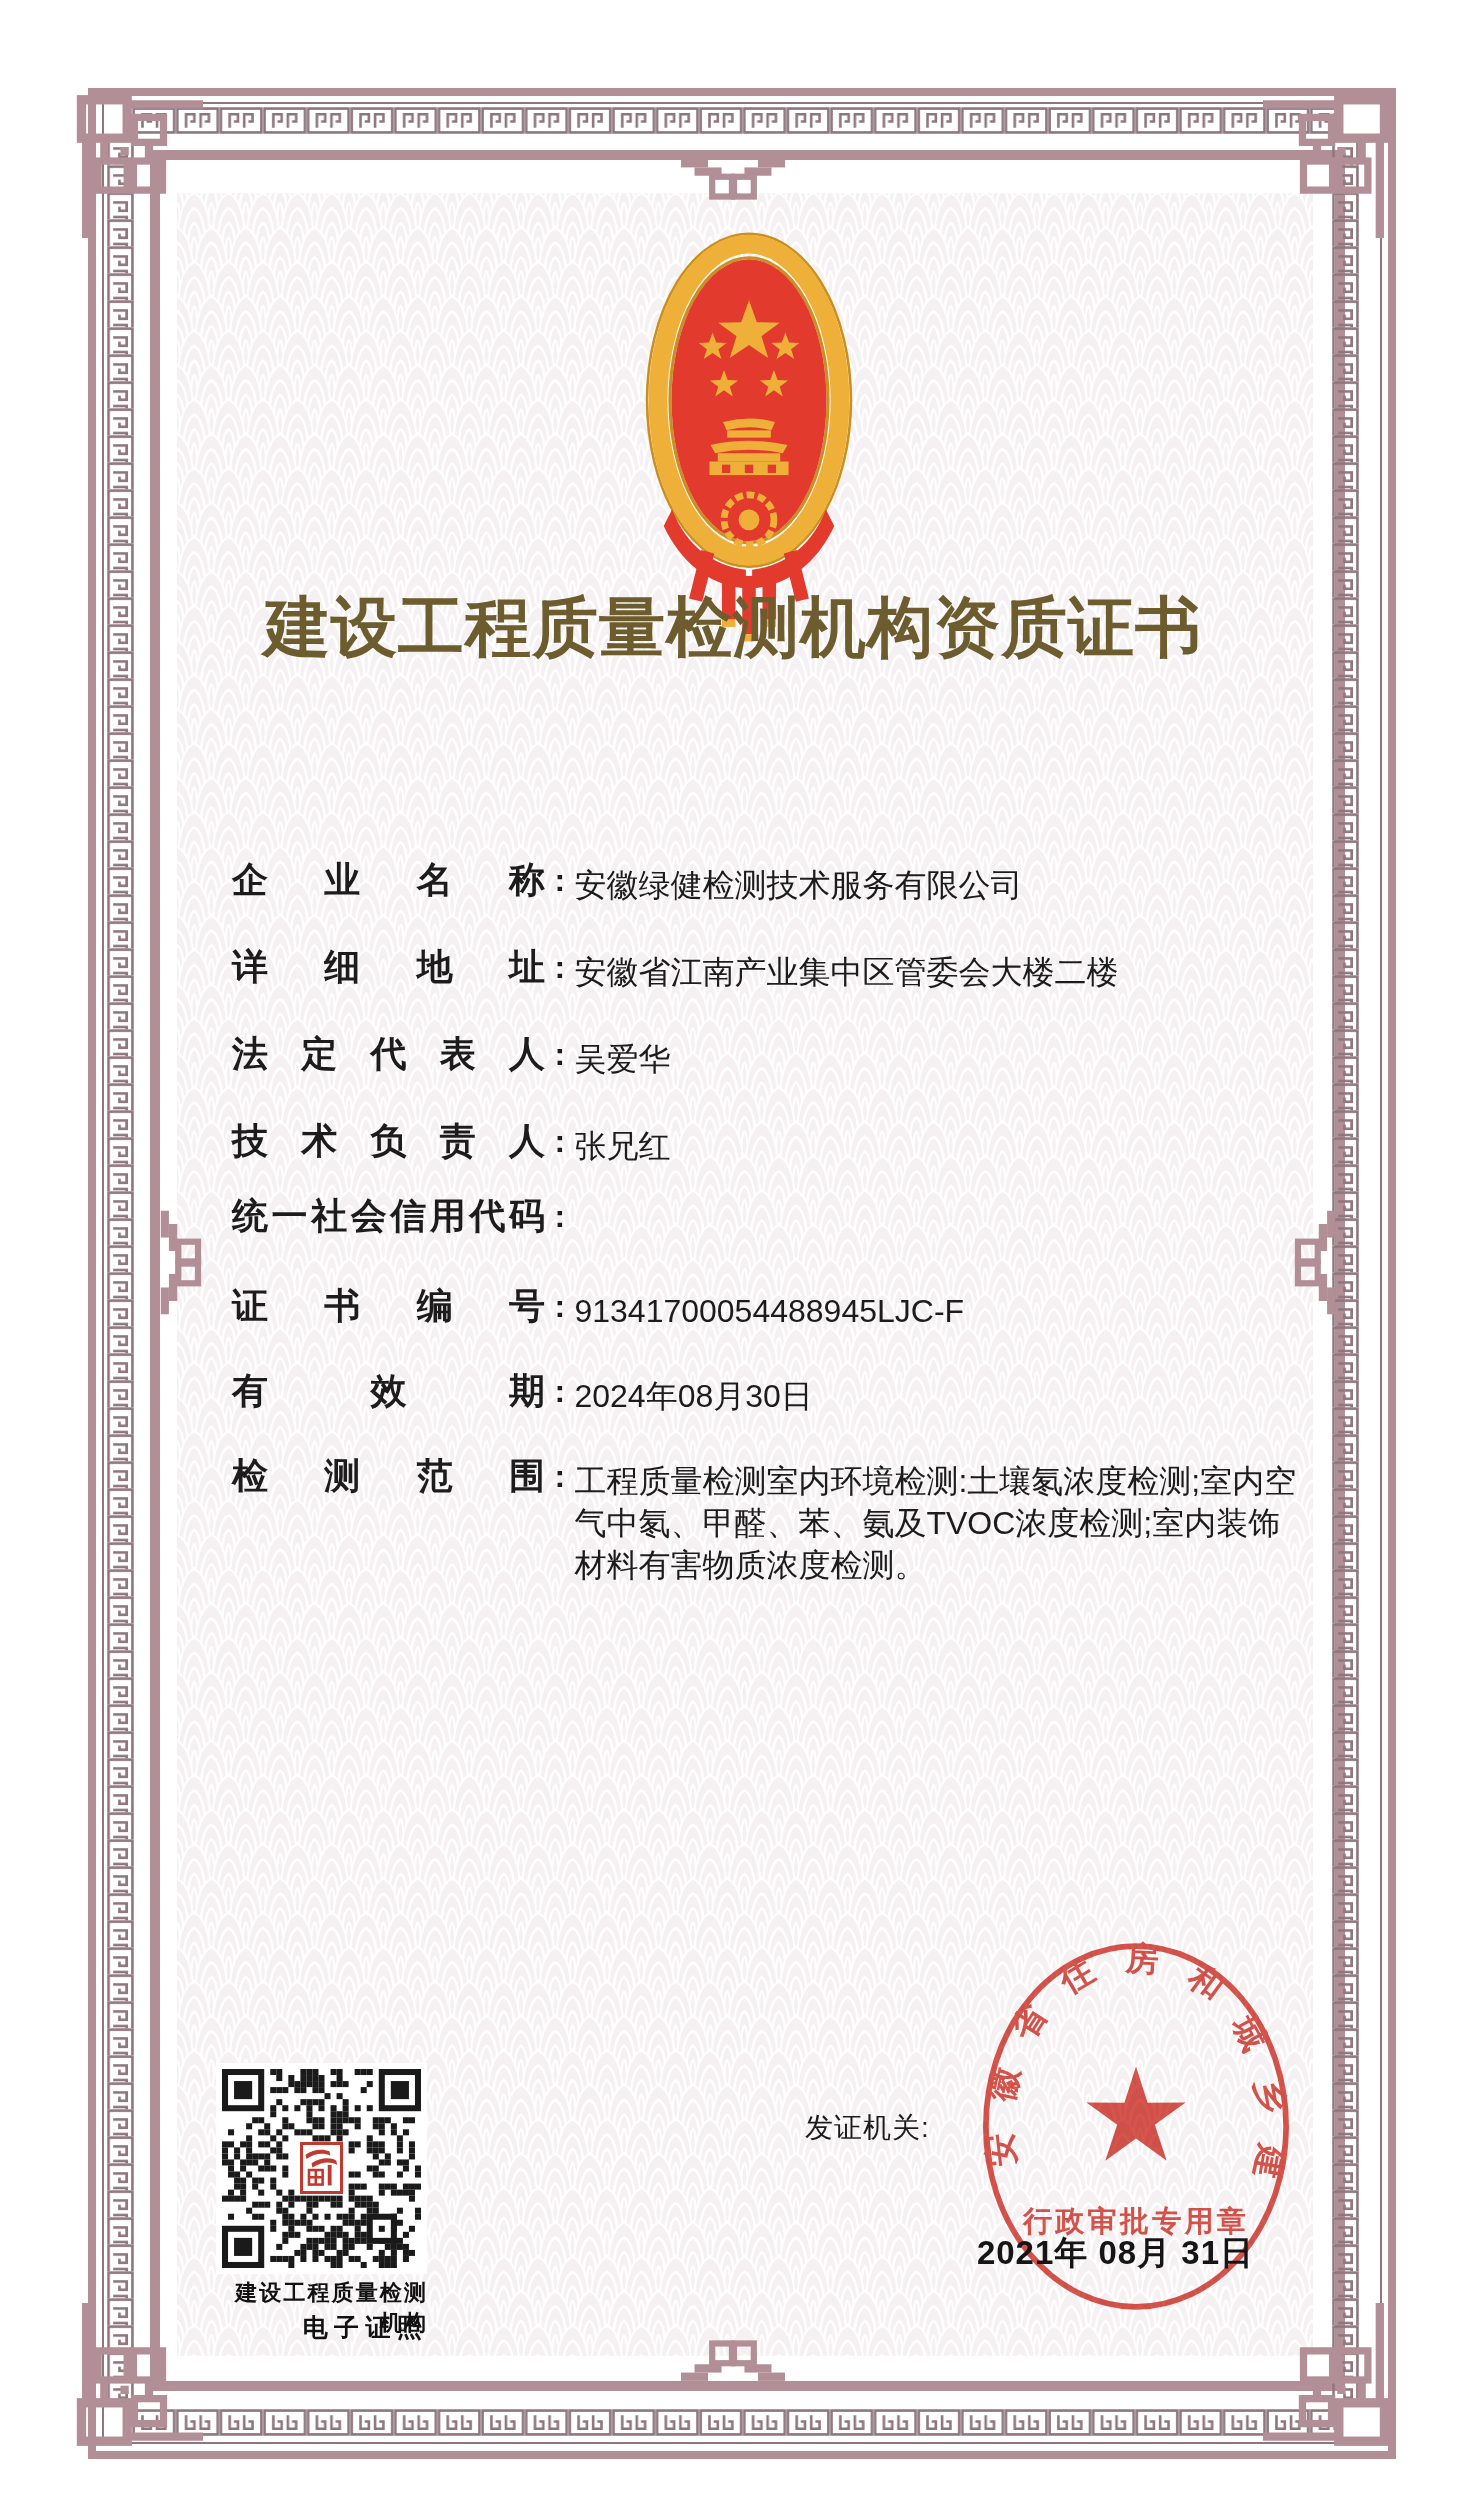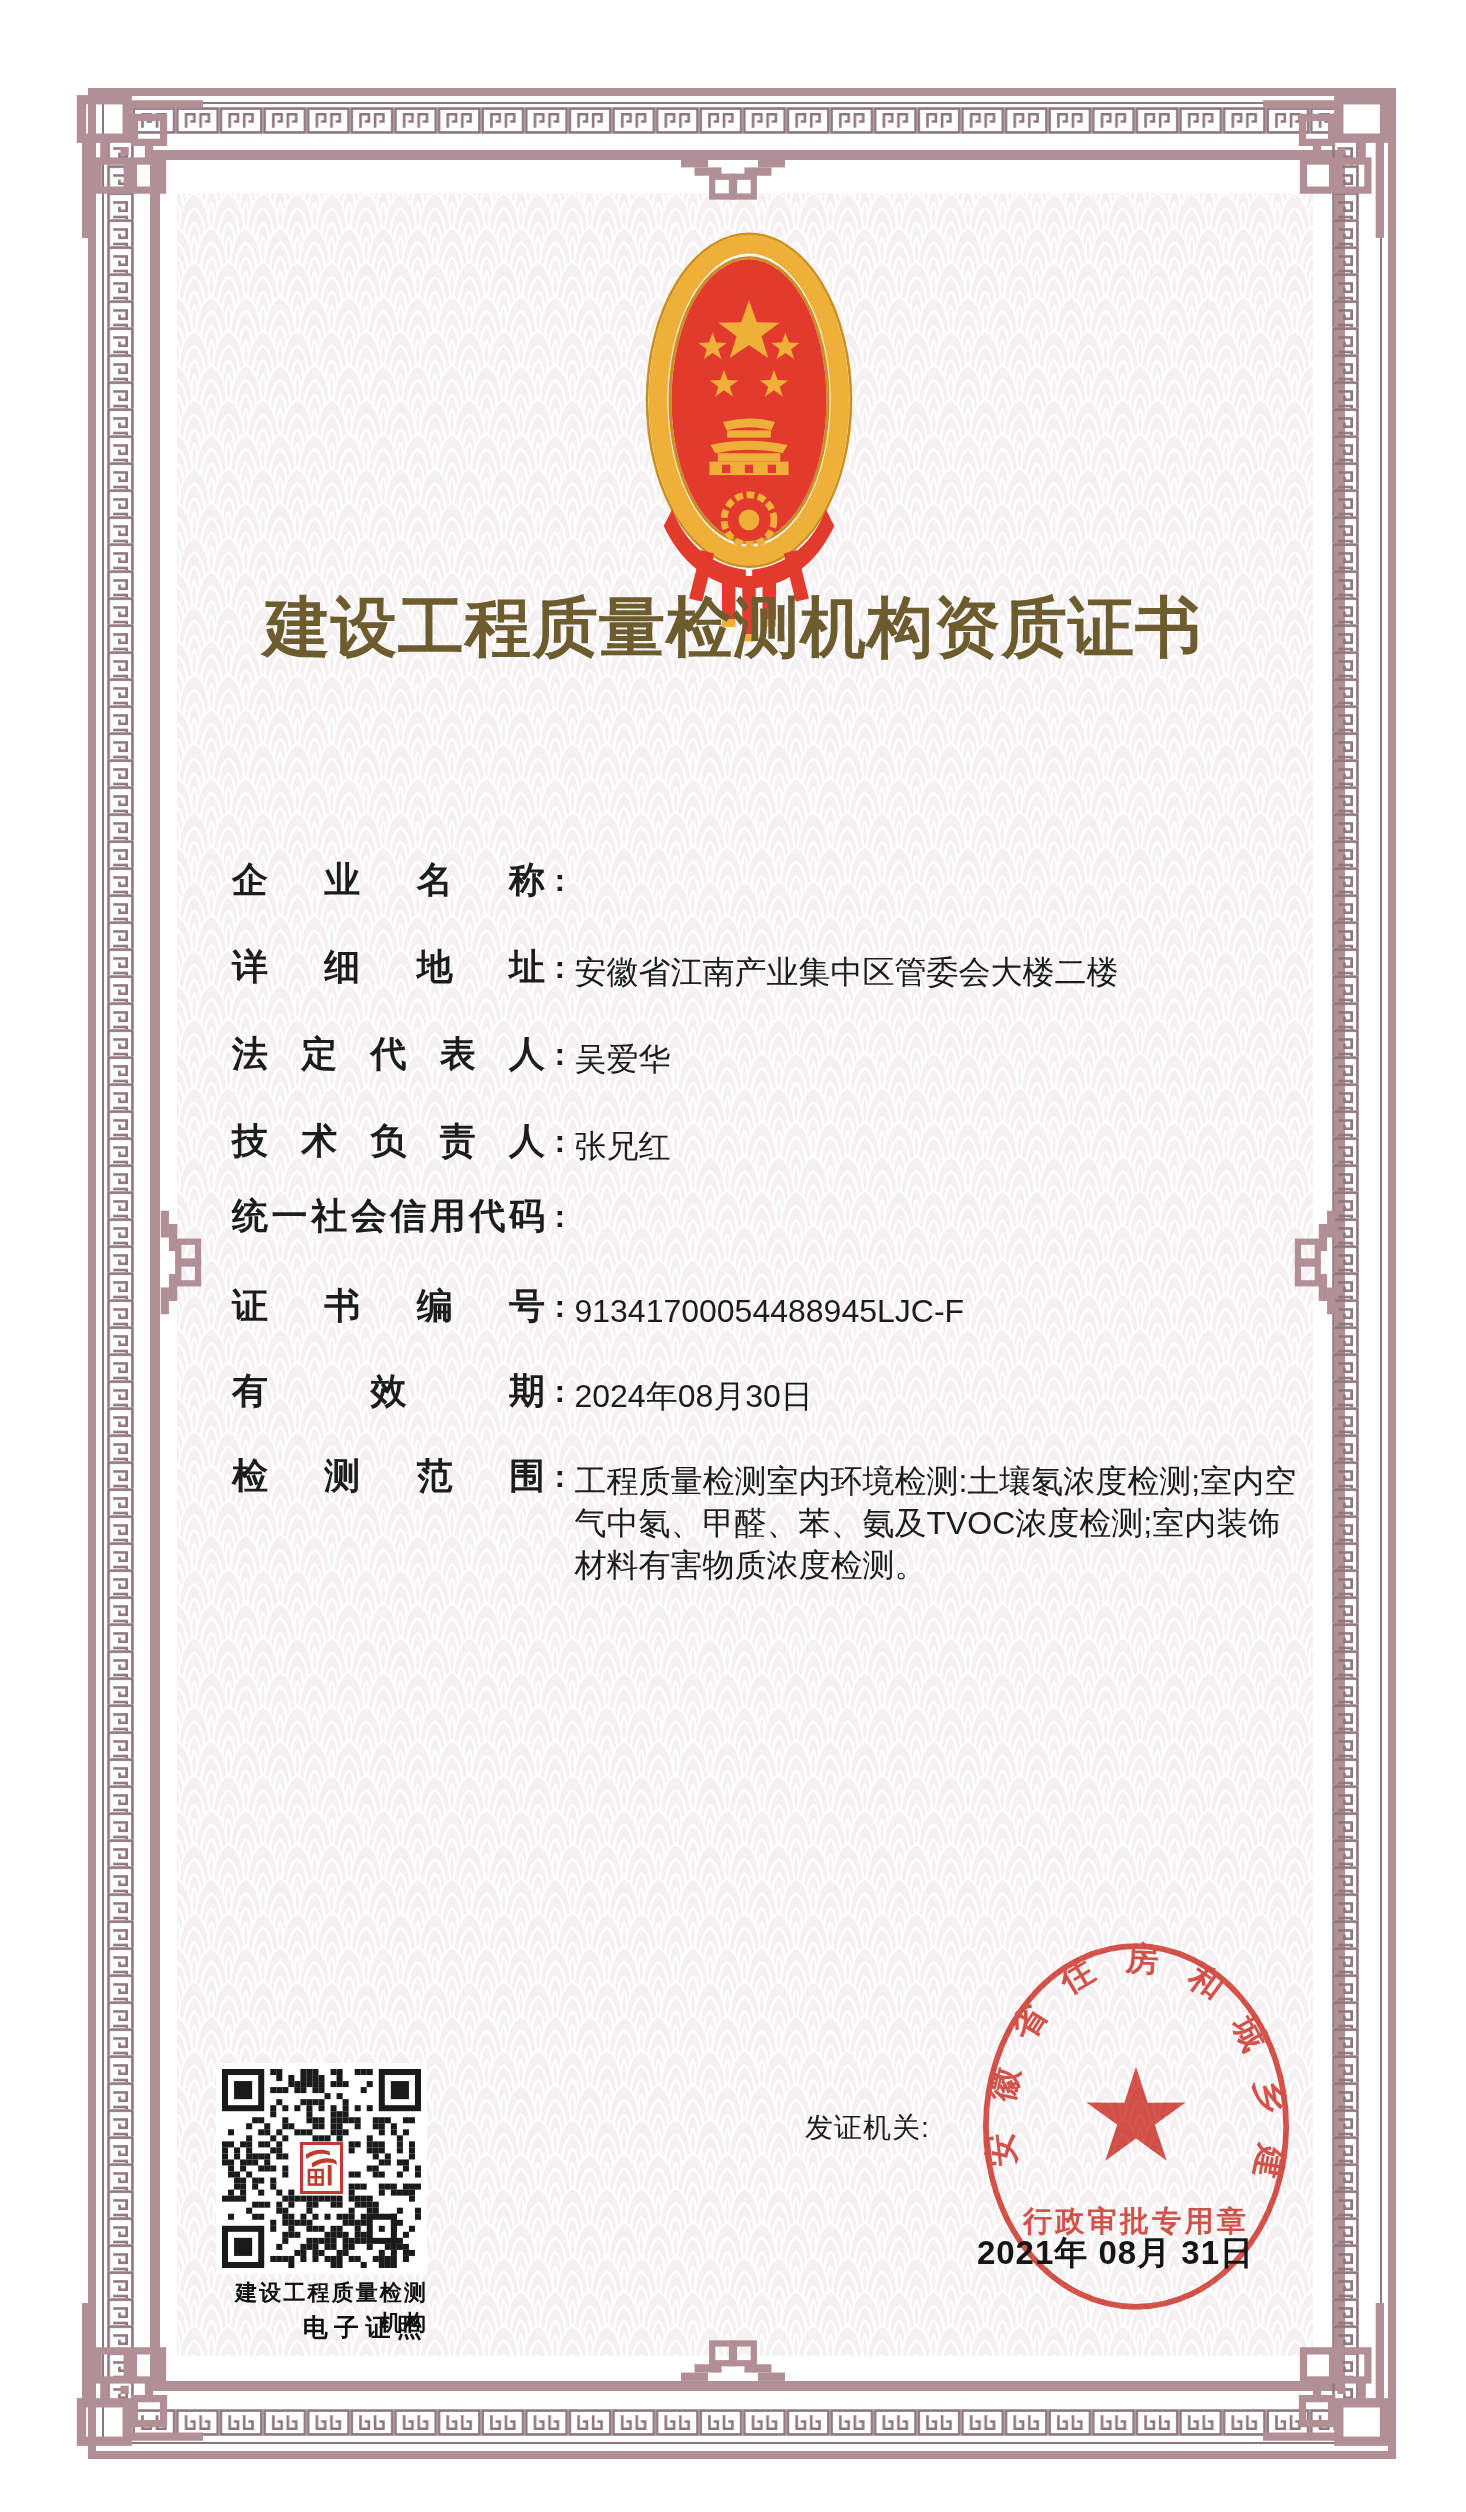--- a/index.html
+++ b/index.html
@@ -261,20 +261,21 @@
   <div class="abs title">建设工程质量检测机构资质证书</div>
 
   <div class="row" style="top:857px">
     <div class="f-label">
         <span>企</span>
         <span>业</span>
         <span>名</span>
         <span>称</span>
       </div>
     <div class="f-colon">:</div>
+    <div class="f-value">安徽绿健检测技术服务有限公司</div>
   </div>
   <div class="row" style="top:944px">
     <div class="f-label">
         <span>详</span>
         <span>细</span>
         <span>地</span>
         <span>址</span>
       </div>
     <div class="f-colon">:</div>
     <div class="f-value">安徽省江南产业集中区管委会大楼二楼</div>

